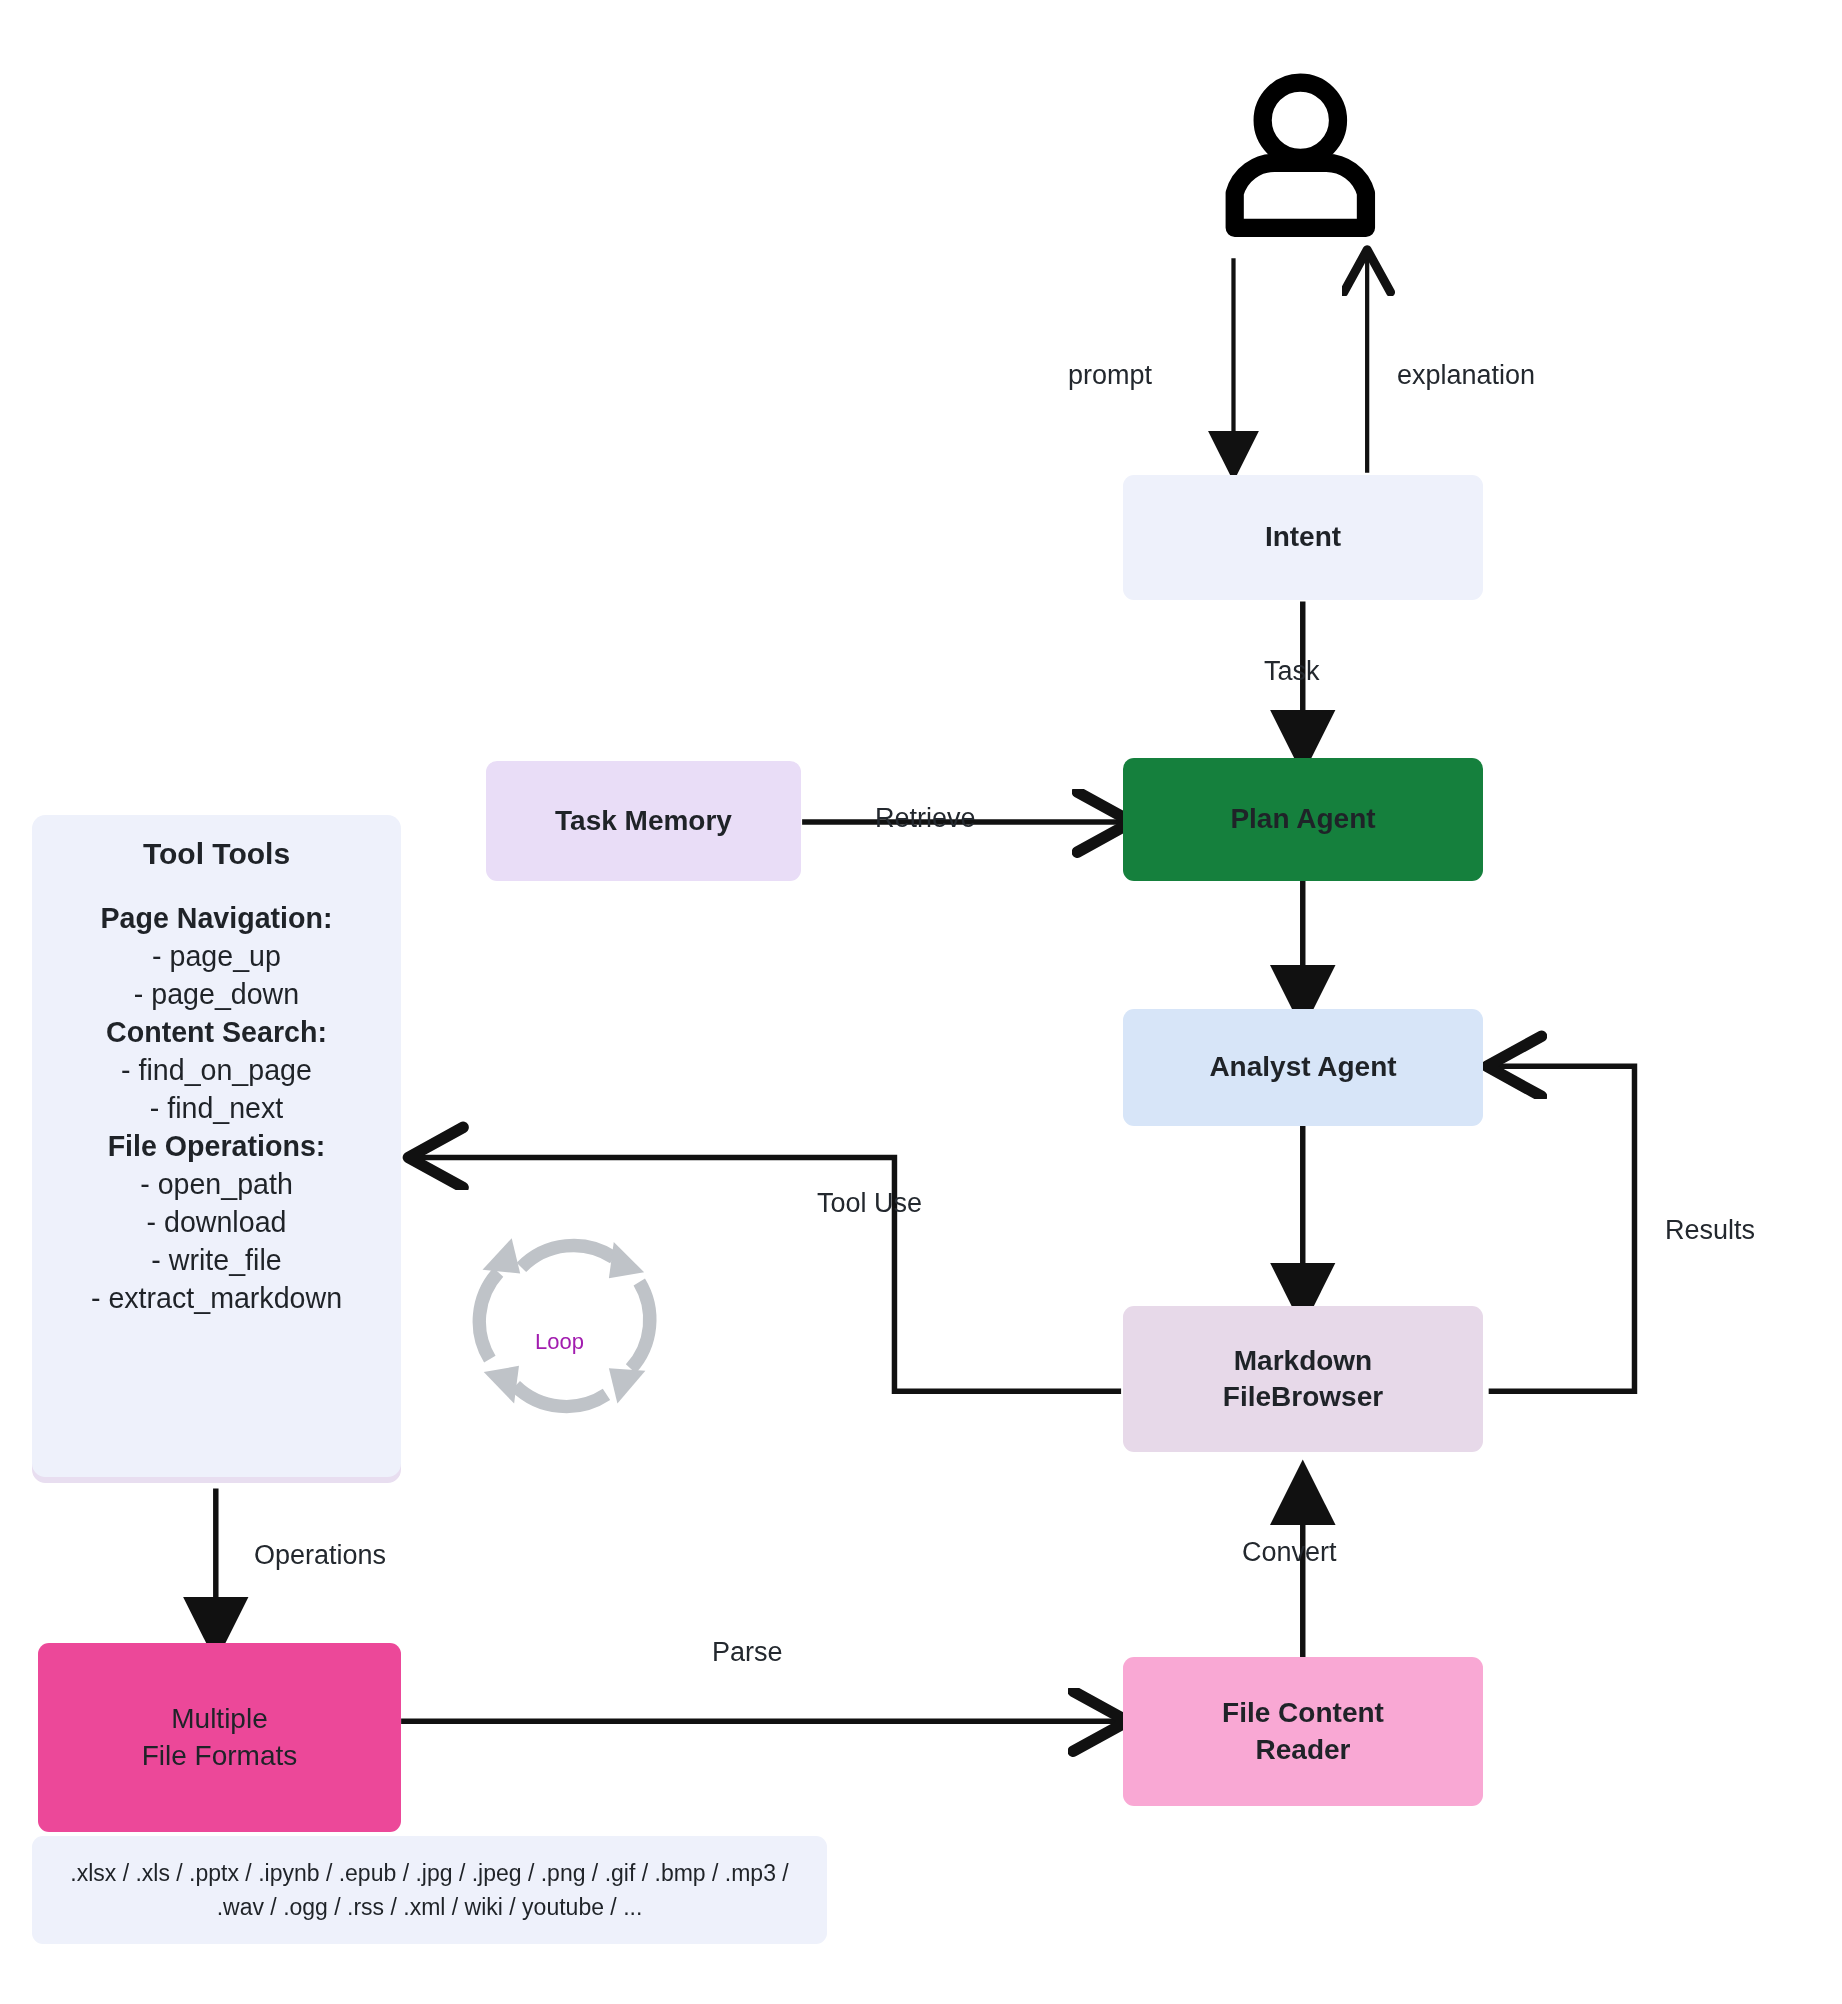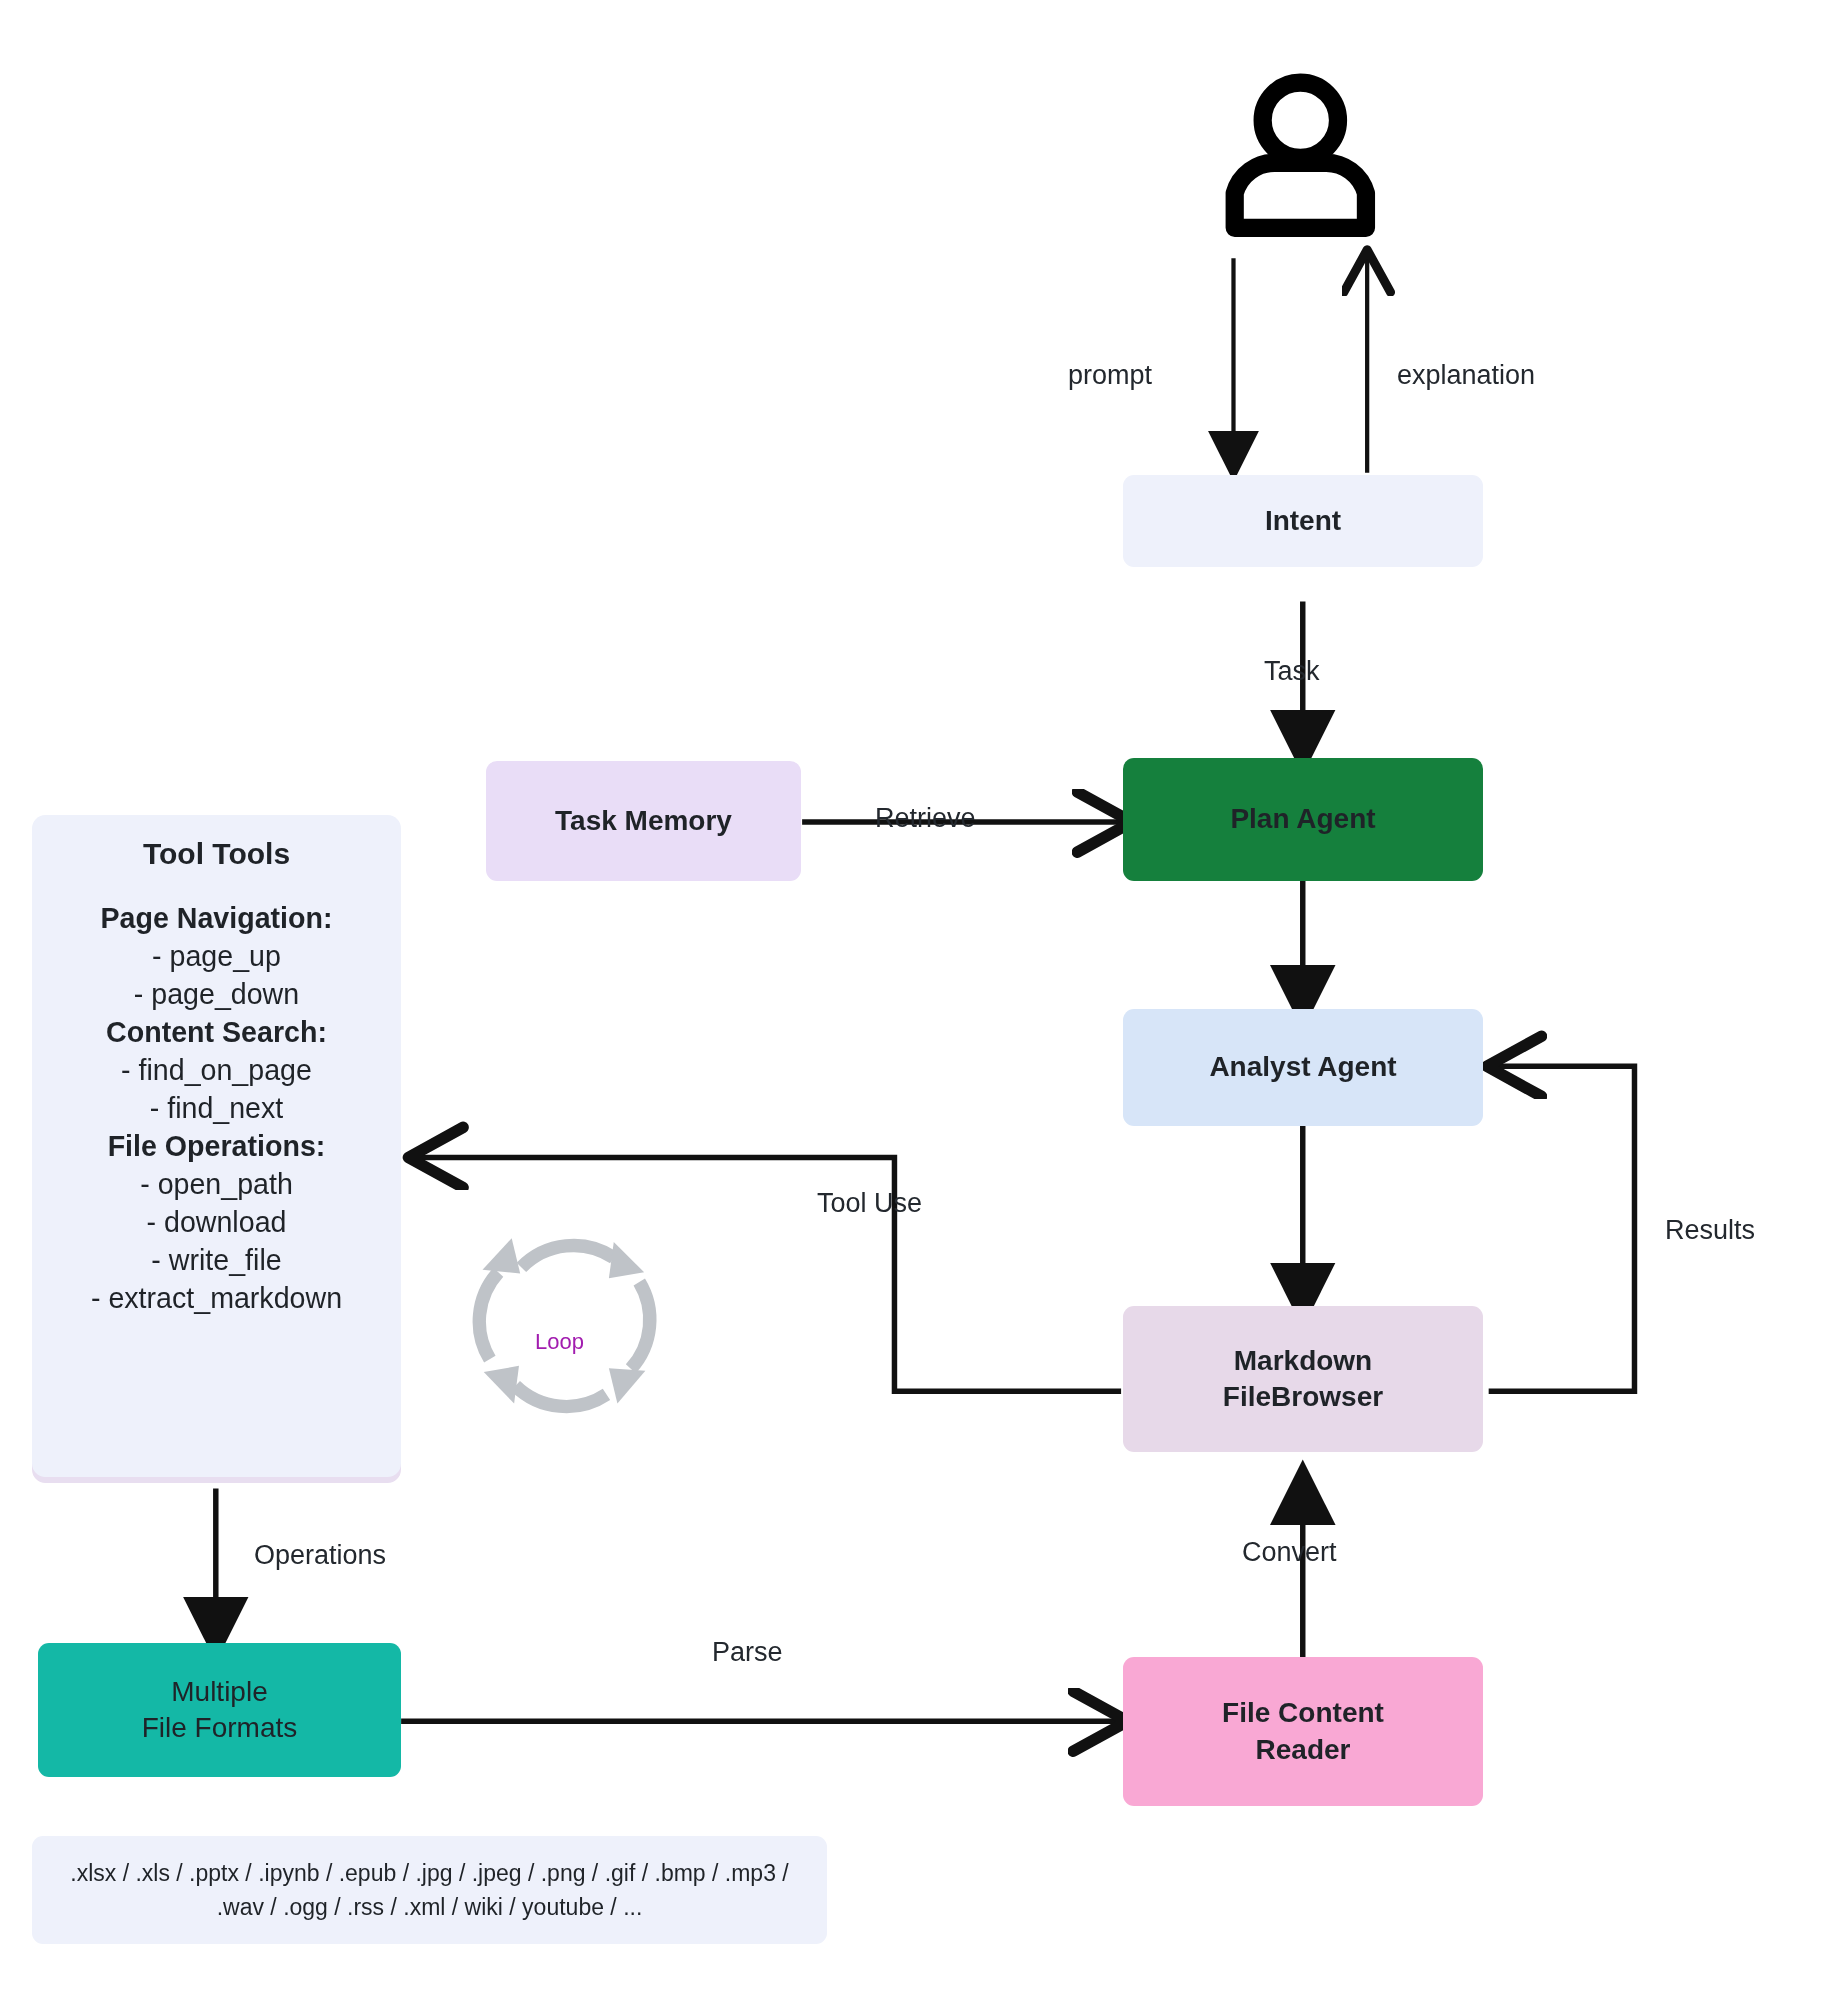--- a/index.html
+++ b/index.html
@@ -157,21 +157,21 @@
       <path d="M806,2237 A120,120 0 0 1 820,2094"></path>
     </g>
     <g fill="#bfc3c8">
       <path d="M1010,2044 L1060,2094 L1002,2104 Z"></path>
       <path d="M1062,2256 L1016,2310 L1002,2252 Z"></path>
       <path d="M846,2310 L796,2258 L854,2248 Z"></path>
       <path d="M794,2090 L842,2038 L856,2096 Z"></path>
     </g>
   </svg>
 
-  <div class="node-box" id="node-intent" style="left:1123px; top:475px; width:360px; height:92px; background:#eef1fb;">
+  <div class="node-box" id="node-intent" style="left:1123px; top:475px; width:360px; height:125px; background:#eef1fb;">
     <span class="node-label">Intent</span>
   </div>
 
   <div class="node-box" id="node-plan-agent" style="left:1123px; top:758px; width:360px; height:123px; background:#15803d;">
     <span class="node-label">Plan Agent</span>
   </div>
 
   <div class="node-box" id="node-analyst-agent" style="left:1123px; top:1009px; width:360px; height:117px; background:#d7e5f8;">
     <span class="node-label">Analyst Agent</span>
   </div>
@@ -183,21 +183,21 @@
 
   <div class="node-box" id="node-task-memory" style="left:486px; top:761px; width:315px; height:120px; background:#e9ddf7;align-items:center;">
     <span class="node-label">Task Memory</span>
   </div>
 
   <div class="node-box" id="node-file-content-reader" style="left:1123px; top:1657px; width:360px; height:149px; background:#f9a8d4;">
     <span class="node-label">File Content
 Reader</span>
   </div>
 
-  <div class="node-box" id="node-multiple-file-formats" style="left:38px; top:1643px; width:363px; height:134px; background:#14b8a6;">
+  <div class="node-box" id="node-multiple-file-formats" style="left:38px; top:1643px; width:363px; height:189px; background:#ec4899;">
     <span class="node-label plain">Multiple
 File Formats</span>
   </div>
 
   <div id="file-tools-panel">
     <div class="ft-title">Tool Tools</div>
 
     <div class="ft-group-head">Page Navigation:</div>
     <div class="ft-item">- page_up</div>
     <div class="ft-item">- page_down</div>

